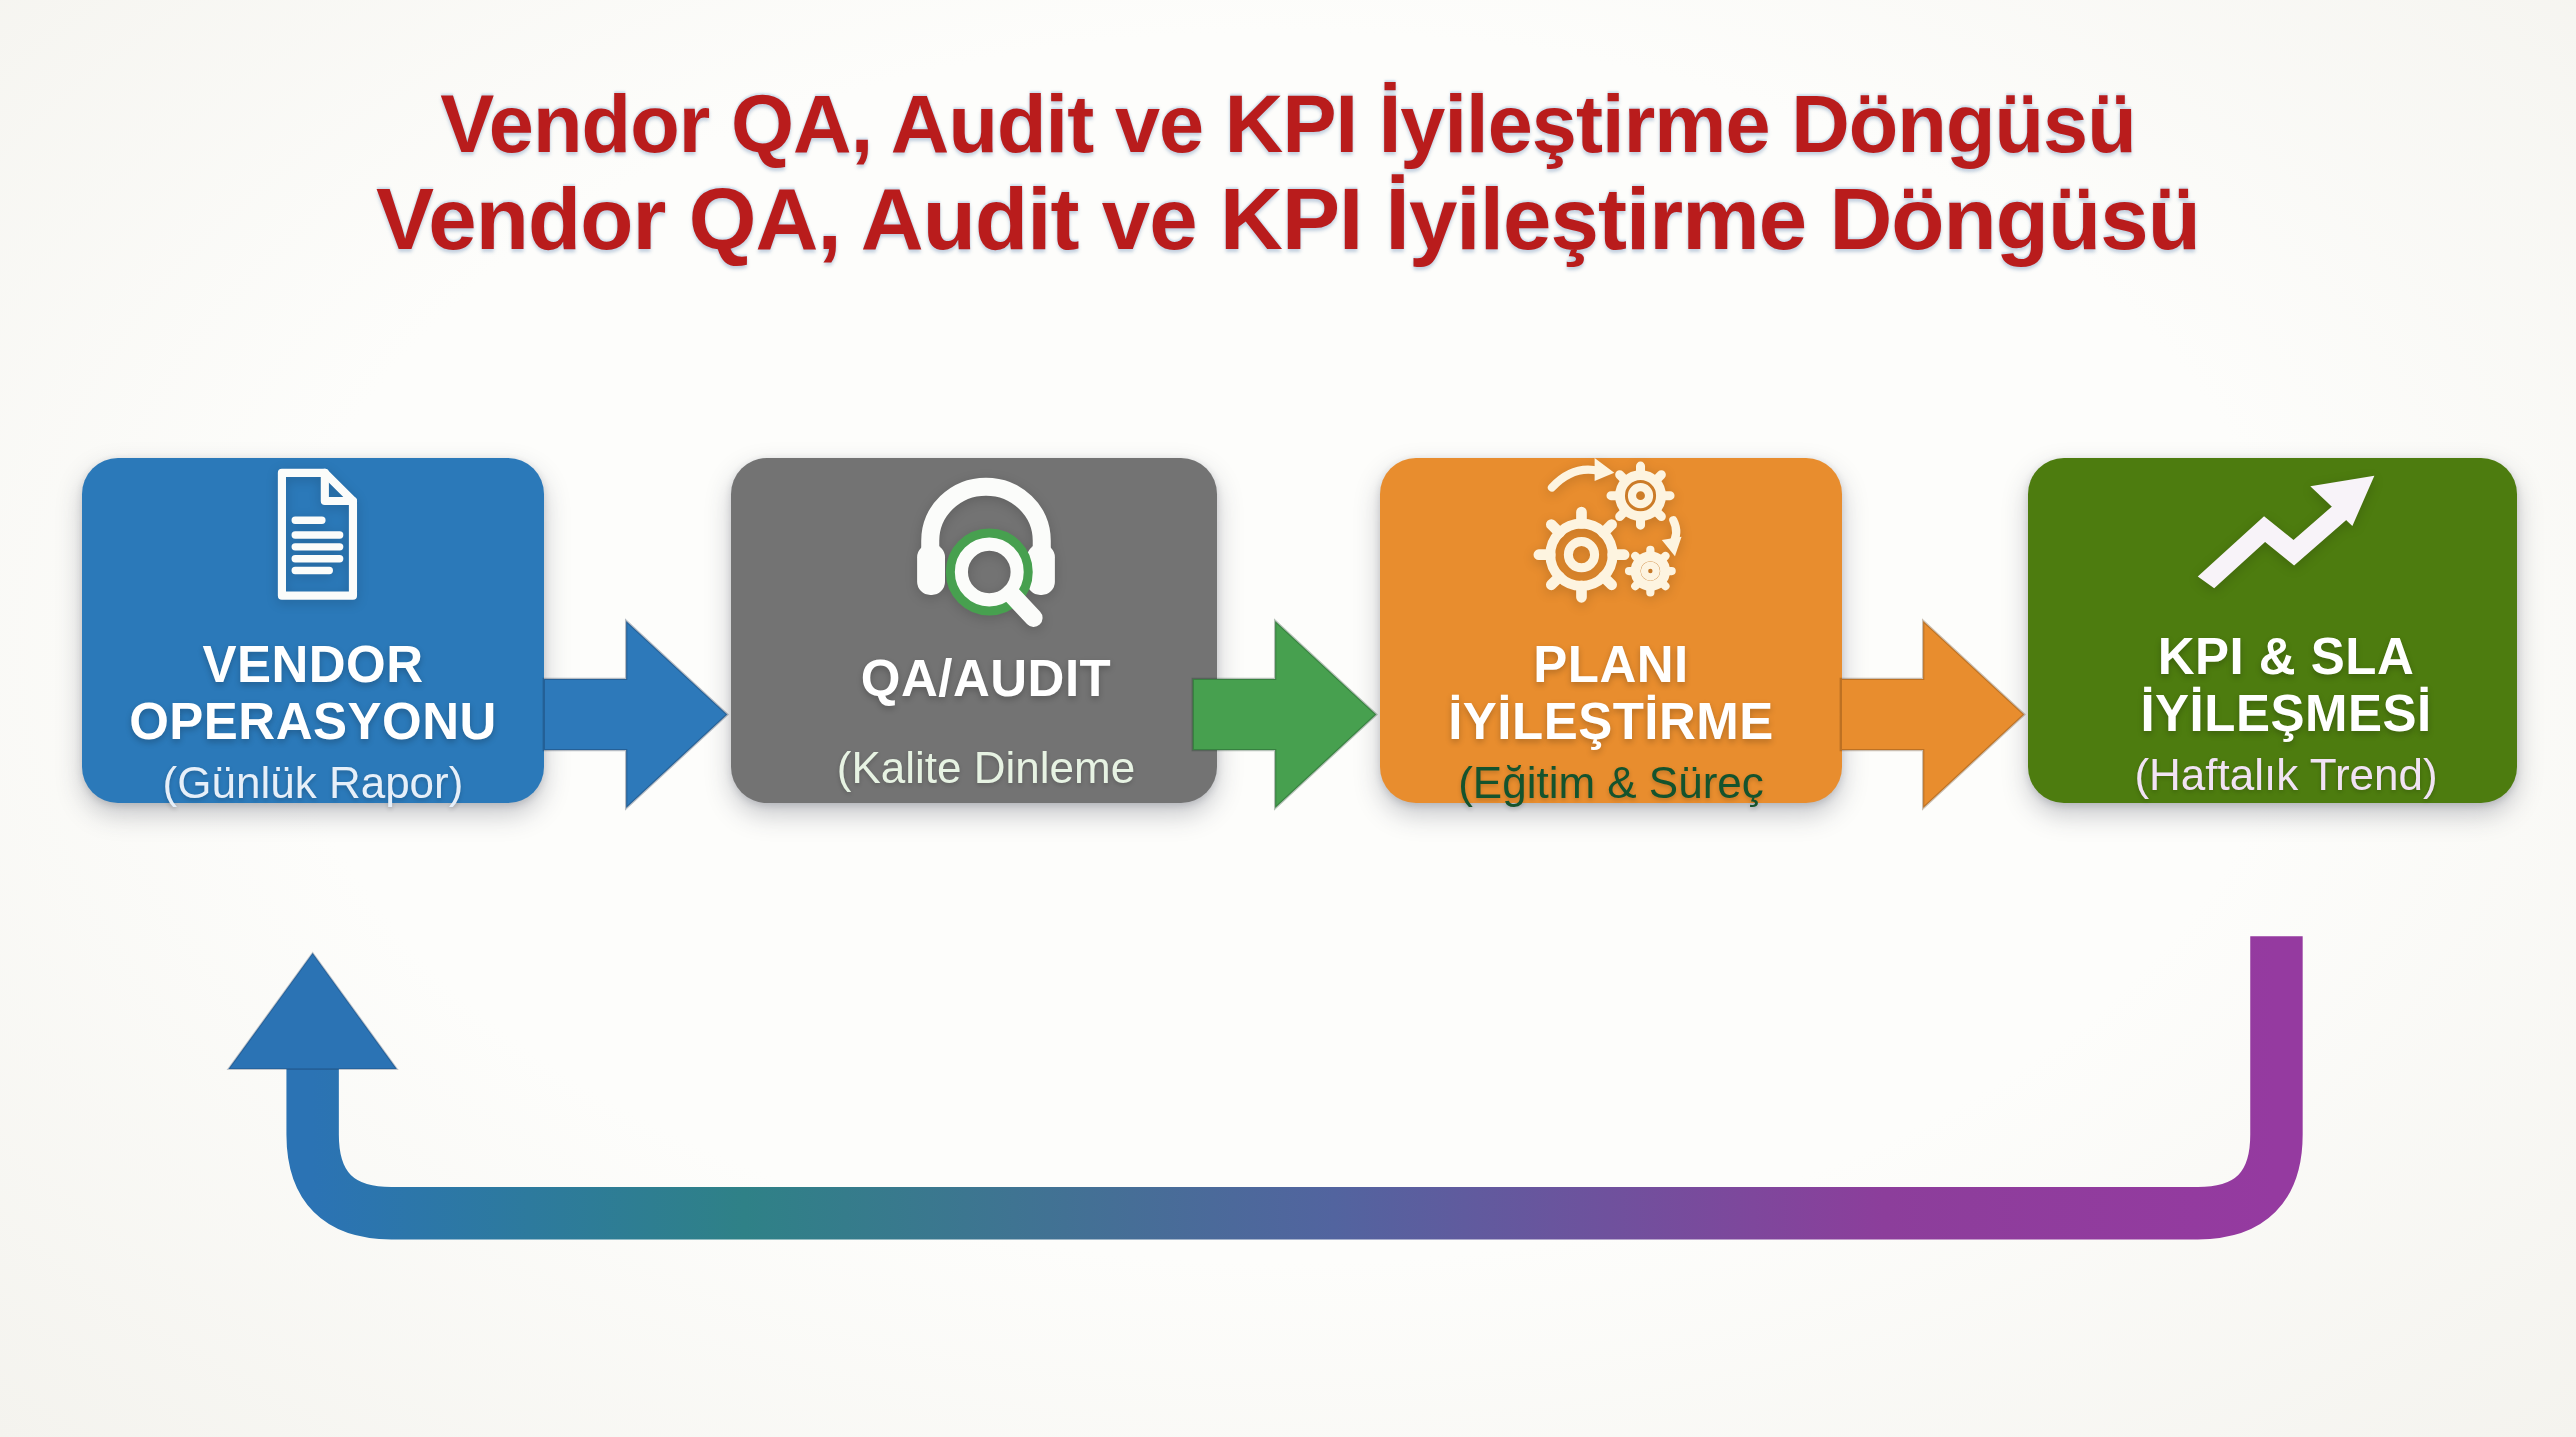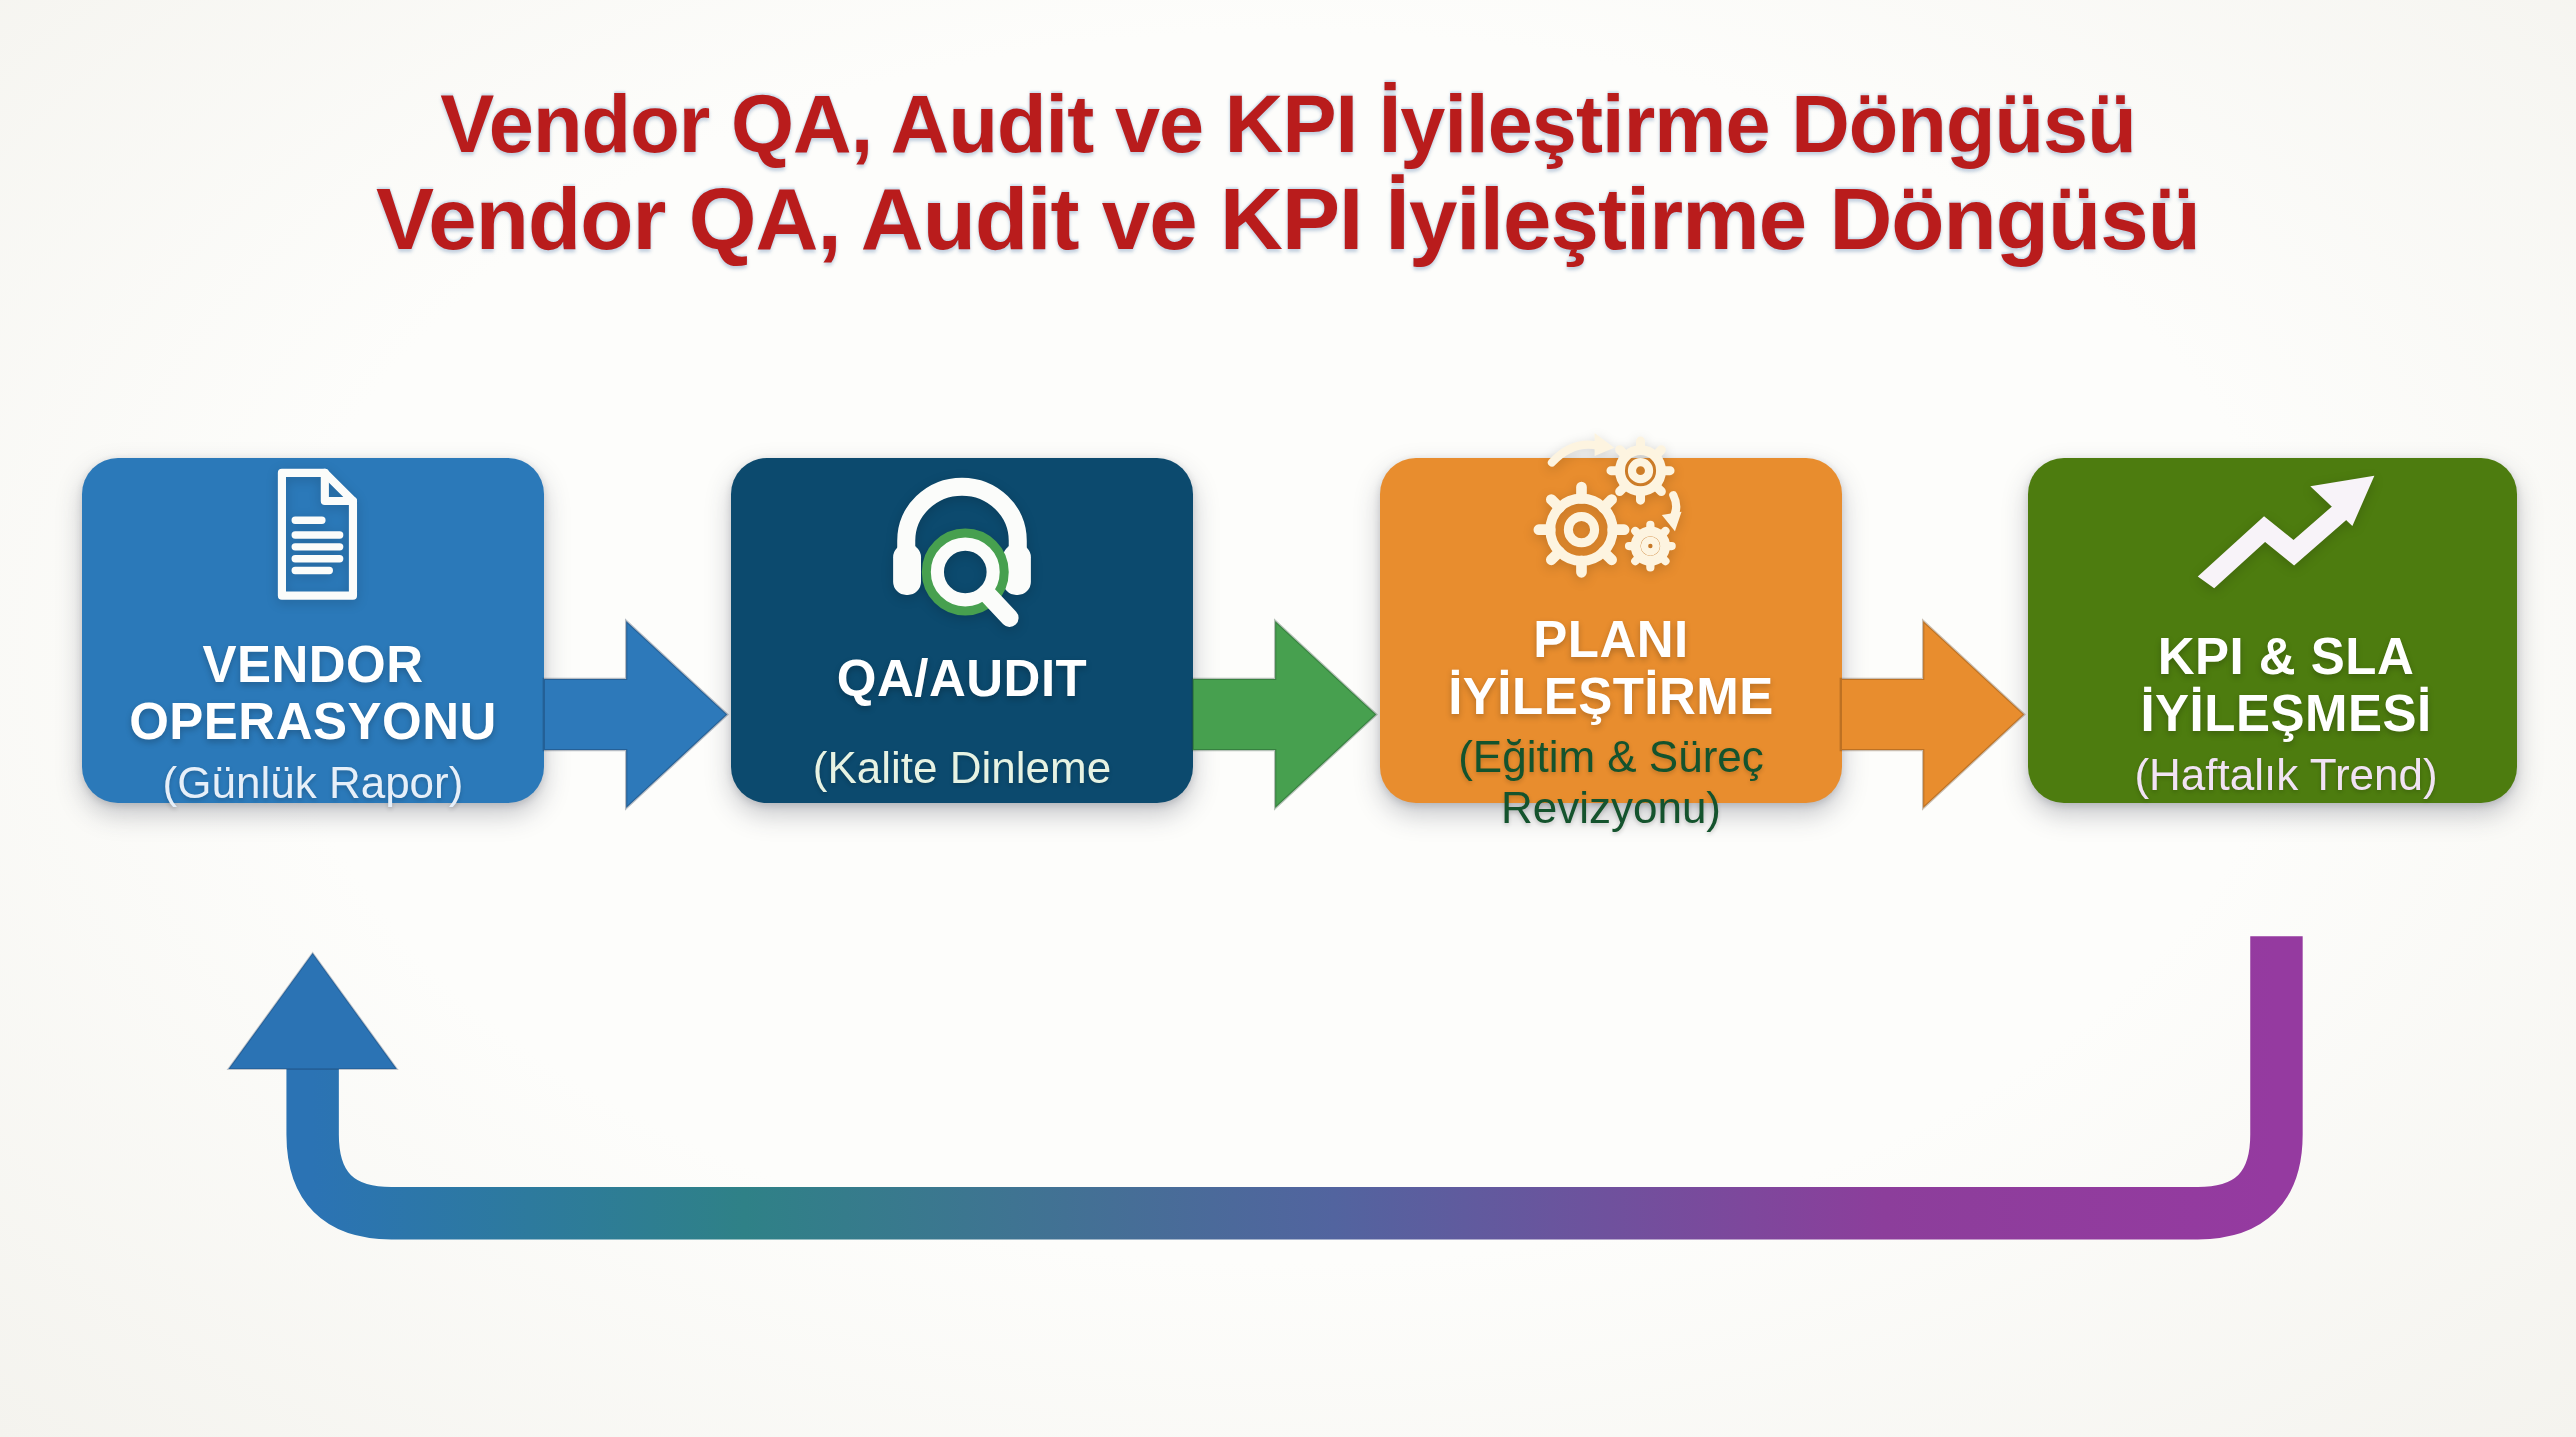--- a/index.html
+++ b/index.html
@@ -97,21 +97,21 @@
     </svg>
     <div class="head">
       <div>VENDOR</div>
       <div>OPERASYONU</div>
     </div>
     <div class="sub">
       <div>(Günlük Rapor)</div>
     </div>
   </section>
 
-  <section class="box" id="b1" style="background: #0c4a6e;">
+  <section class="box" id="b1" style="background: #737373; padding-left: 24px;">
     <svg class="icon" viewBox="0 0 100 100">
       <path d="M16 58 V45 a34 33 0 0 1 68 0 V58" fill="none" stroke="#fbfcfa" stroke-width="11"></path>
       <rect x="8" y="47" width="17" height="31" rx="8" fill="#fbfcfa"></rect>
       <rect x="75" y="47" width="17" height="31" rx="8" fill="#fbfcfa"></rect>
       <circle cx="52" cy="64" r="23" fill="none" stroke-width="7" stroke="#47a04f"></circle>
       <circle cx="52" cy="64" r="17" fill="none" stroke="#fbfcfa" stroke-width="8"></circle>
       <path d="M65 77 L79 92" stroke="#fbfcfa" stroke-width="11" stroke-linecap="round"></path>
     </svg>
     <div class="head">
       <div>QA/AUDIT</div>
@@ -142,21 +142,20 @@
       </g>
       <polygon points="40,3 52,12 40,17" fill="#fdf4e0"></polygon>
       <polygon points="81,53 89,63 93,51" fill="#fdf4e0"></polygon>
     </svg>
     <div class="head">
       <div>PLANI</div>
       <div>İYİLEŞTİRME</div>
     </div>
     <div class="sub">
       <div>(Eğitim &amp; Süreç</div>
-      <div>Revizyonu)</div>
     </div>
   </section>
 
   <section class="box" id="b3" style="background: #4d7c0f; padding-left: 27px;">
     <svg class="icon trend" viewBox="0 0 100 100" preserveAspectRatio="none">
       <path d="M6 82 L38 46 L54 62 L80 34" fill="none" stroke="#f8f3f9" stroke-width="12"></path>
       <polygon points="98,10 63,17 86,44" fill="#f8f3f9"></polygon>
     </svg>
     <div class="head">
       <div>KPI &amp; SLA</div>

